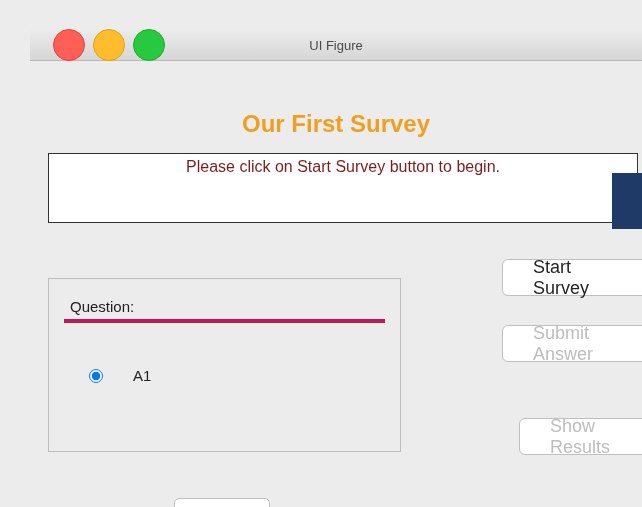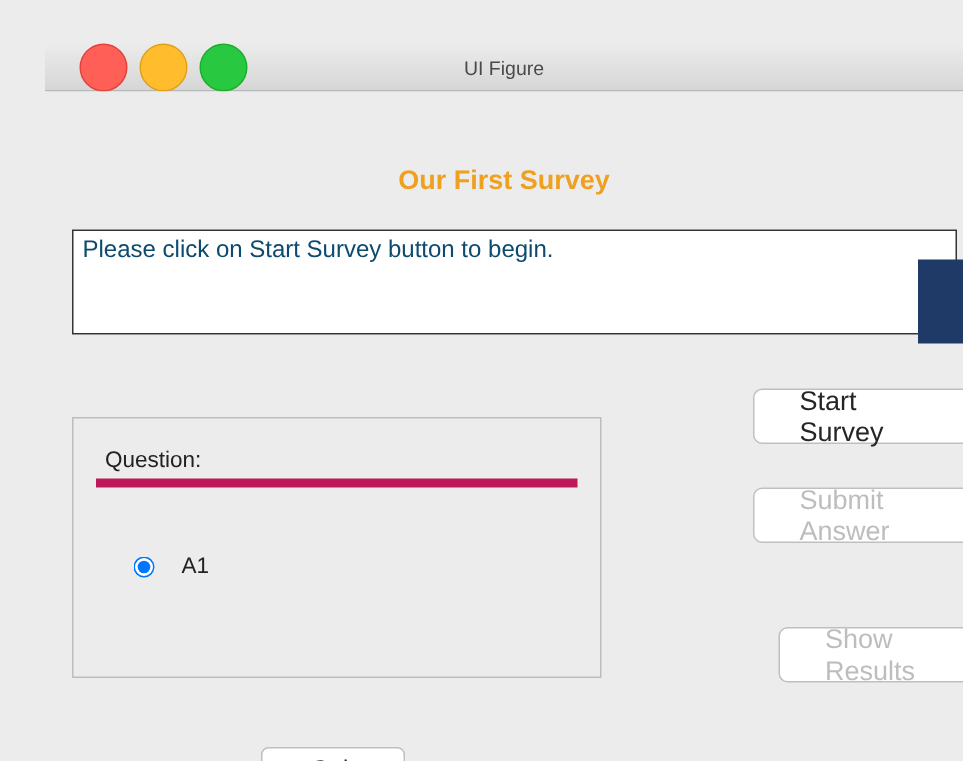--- a/index.html
+++ b/index.html
@@ -42,35 +42,36 @@
     }
     .content {
       background: #ececec;
       position: relative;
       height: calc(507px - 22px);
     }
     .heading {
       text-align: center;
       color: #f0a020;
       font-weight: 700;
-      font-size: 18px;
+      font-size: 24px;
       padding-top: 34px;
       padding-bottom: 20px;
     }
     .instruction-box {
       position: absolute;
       left: 18px;
       top: 92px;
       width: 590px;
       height: 70px;
       background: #fff;
       border: 1px solid #333;
       padding: 4px 6px;
       font-size: 16px;
-      color: #0c4a6e;
+      color: #7f1d1d;
+      text-align: center;
     }
     .btn {
       position: absolute;
       width: 152px;
       height: 37px;
       background: #fff;
       border: 1px solid #bfbfbf;
       border-radius: 6px;
       font-size: 18px;
       color: #252525;
@@ -100,32 +101,32 @@
       top: 217px;
       width: 353px;
       height: 174px;
       border: 1px solid #bdbdbd;
       background: #ececec;
     }
     .group-label {
       font-size: 15px;
       color: #222;
       padding: 4px 6px;
-      border-bottom: 6px solid #be185d;
+      border-bottom: 4px solid #be185d;
     }
     .radio-list {
       padding: 14px 10px;
       display: flex;
       flex-direction: column;
       gap: 24px;
     }
     .radio-row {
       display: flex;
       align-items: center;
-      gap: 3px;
+      gap: 15px;
       font-size: 15px;
       color: #222;
     }
     input[type="radio"] {
       width: 14px;
       height: 14px;
       cursor: pointer;
     }
     .bottom-edge {
       position: absolute;

